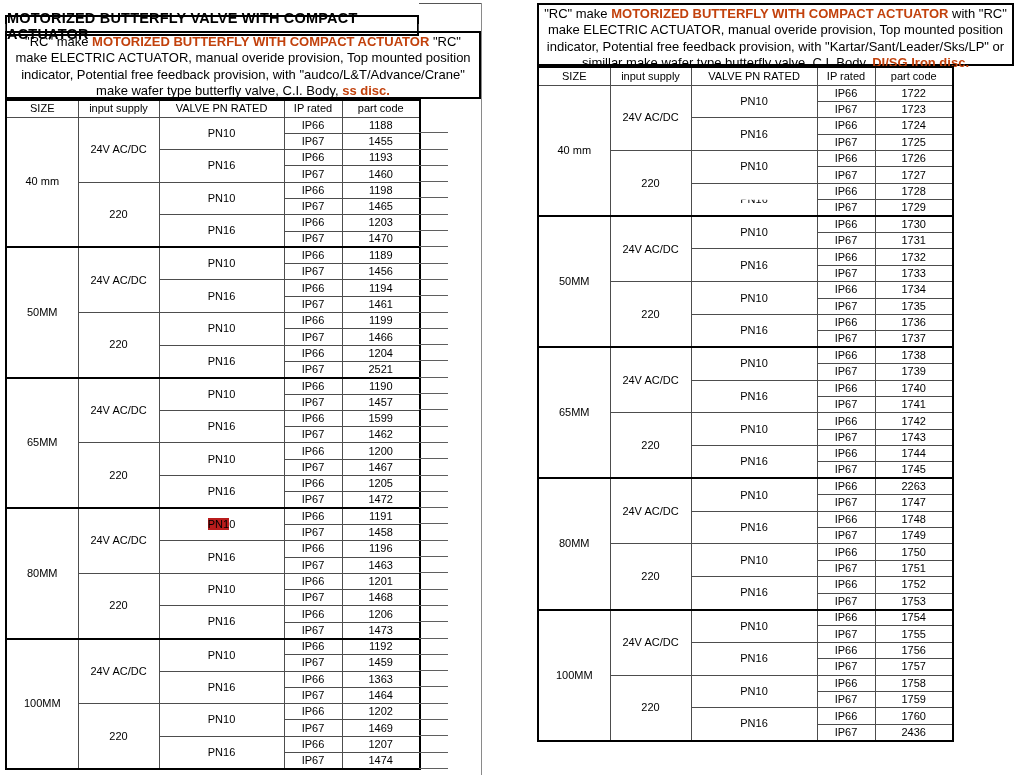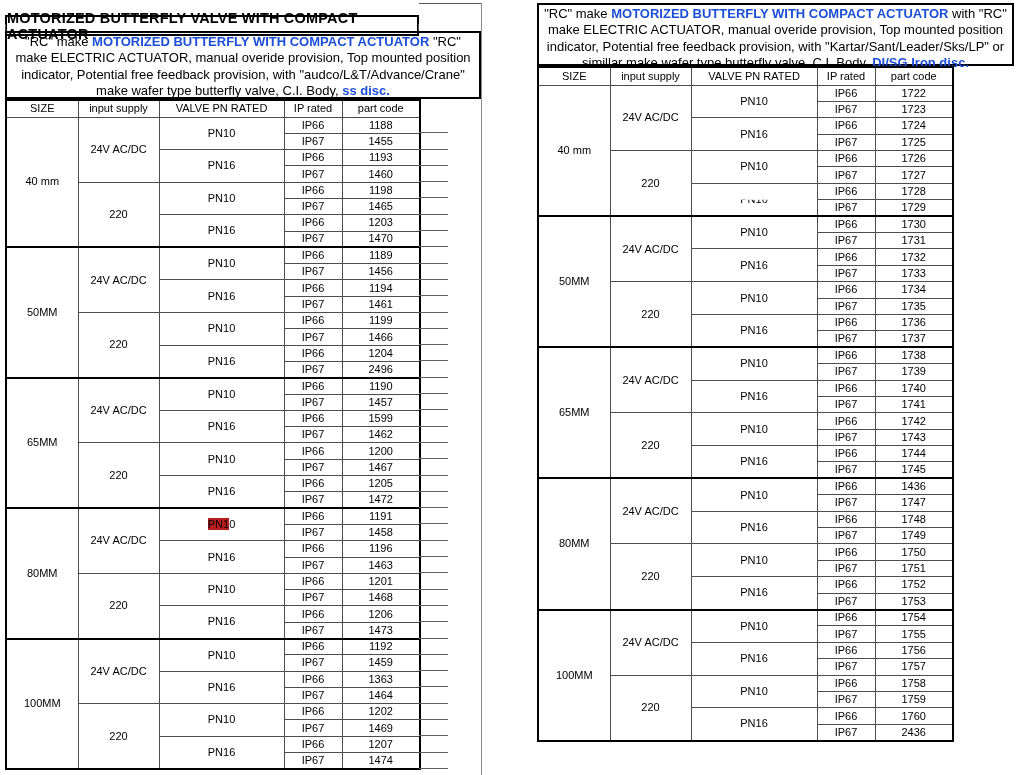--- a/index.html
+++ b/index.html
@@ -9,21 +9,21 @@
   
   .title-box{position:absolute;left:5px;top:15px;width:414px;height:21px;
              border:2px solid #000;box-sizing:border-box;display:flex;align-items:center;justify-content:center;
              font-size:14.5px;font-weight:bold;letter-spacing:.2px;}
   .spacer-row{position:absolute;left:5px;top:24px;width:414px;height:8px;
               border-left:1px solid #4d4d4d;border-right:1px solid #4d4d4d;box-sizing:border-box;}
   .desc-box{position:absolute;box-sizing:border-box;border:2px solid #000;
             font-size:13px;line-height:16.4px;text-align:center;padding:1px 4px 0 4px;}
   .desc-left{left:5px;top:31px;width:476px;height:68px;}
   .desc-right{left:537px;top:3px;width:477px;height:63px;}
-  .red-bold{color:#1d4ed8;font-weight:bold;}
+  .red-bold{color:#c2410c;font-weight:bold;}
 
   
   table{border-collapse:collapse;table-layout:fixed;position:absolute;
         font-size:11px;background:#fff;border:2px solid #000;}
   .tbl-left{left:5px;top:99px;width:414px;}
   .tbl-right{left:537px;top:66px;width:415px;}
   td,th{border:1px solid #4d4d4d;padding:0;text-align:center;vertical-align:middle;
         font-weight:normal;overflow:hidden;line-height:13px;}
   .tbl-left  tbody tr{height:16.3px;}
   .tbl-right tbody tr{height:16.4px;}
@@ -134,21 +134,21 @@
           <td>IP67</td>
           <td>1466</td>
         </tr>
         <tr>
           <td rowspan="2">PN16</td>
           <td>IP66</td>
           <td>1204</td>
         </tr>
         <tr>
           <td>IP67</td>
-          <td>2496</td>
+          <td>2521</td>
         </tr>
         <tr class="sec-start">
           <td rowspan="8">65MM</td>
           <td rowspan="4">24V AC/DC</td>
           <td rowspan="2">PN10</td>
           <td>IP66</td>
           <td>1190</td>
         </tr>
         <tr>
           <td>IP67</td>
@@ -401,21 +401,21 @@
         </tr>
         <tr>
           <td>IP67</td>
           <td>1745</td>
         </tr>
         <tr class="sec-start">
           <td rowspan="8">80MM</td>
           <td rowspan="4">24V AC/DC</td>
           <td rowspan="2">PN10</td>
           <td>IP66</td>
-          <td>1436</td>
+          <td>2263</td>
         </tr>
         <tr>
           <td>IP67</td>
           <td>1747</td>
         </tr>
         <tr>
           <td rowspan="2">PN16</td>
           <td>IP66</td>
           <td>1748</td>
         </tr>

